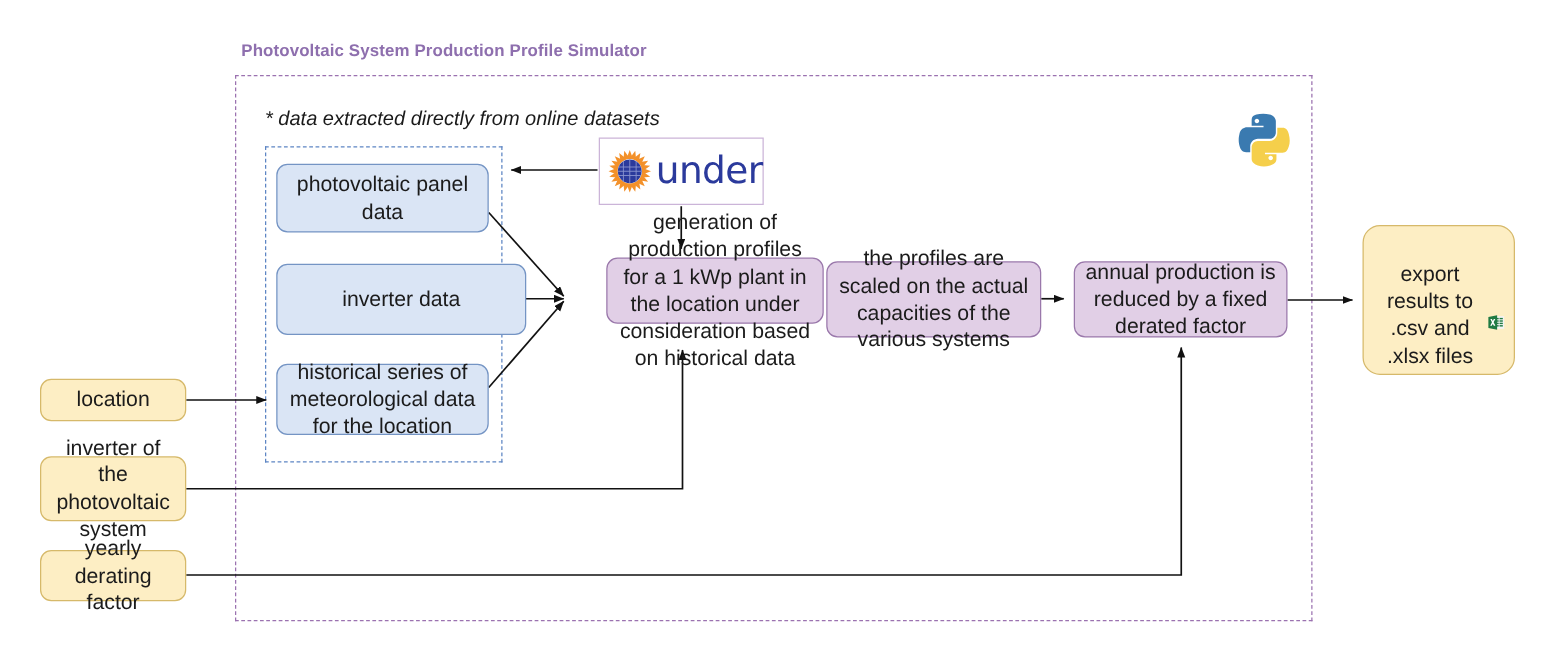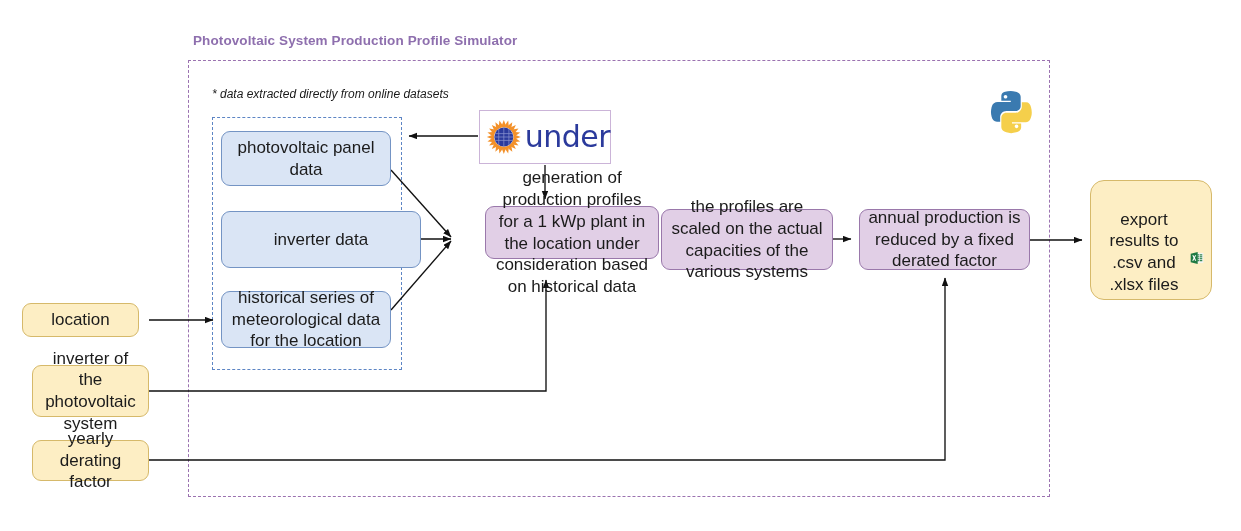--- a/index.html
+++ b/index.html
@@ -48,21 +48,21 @@
     width: 190px;
     height: 253px;
     border: 1.6px dashed #5d85c4;
     box-sizing: border-box;
     background: transparent;
   }
 
   #footnote {
     left: 212px;
     top: 87px;
-    font-size: 12px;
+    font-size: 16px;
     font-style: italic;
     color: #1a1a1a;
     white-space: nowrap;
     text-align: center;
   }
 
   
   .node {
     box-sizing: border-box;
     display: flex;
@@ -92,21 +92,21 @@
   #node-pv-panel   { left: 221px; top: 131px; width: 170px; height: 55px; }
   #node-inverter   { left: 221px; top: 211px; width: 200px; height: 57px; }
   #node-historical { left: 221px; top: 291px; width: 170px; height: 57px; }
 
   
   #node-generation { left: 485px; top: 206px; width: 174px; height: 53px; }
   #node-scaling    { left: 661px; top: 209px; width: 172px; height: 61px; }
   #node-derating   { left: 859px; top: 209px; width: 171px; height: 61px; }
 
   
-  #node-location   { left: 22px;  top: 303px; width: 117px; height: 34px; }
+  #node-location   { left: 32px;  top: 303px; width: 117px; height: 34px; }
   #node-capacity   { left: 32px;  top: 365px; width: 117px; height: 52px; }
   #node-derate-in  { left: 32px;  top: 440px; width: 117px; height: 41px; }
 
   
   #node-export {
     left: 1090px; top: 180px; width: 122px; height: 120px;
     border-radius: 14px;
     flex-direction: row;
     justify-content: flex-start;
     padding-top: 32px;

